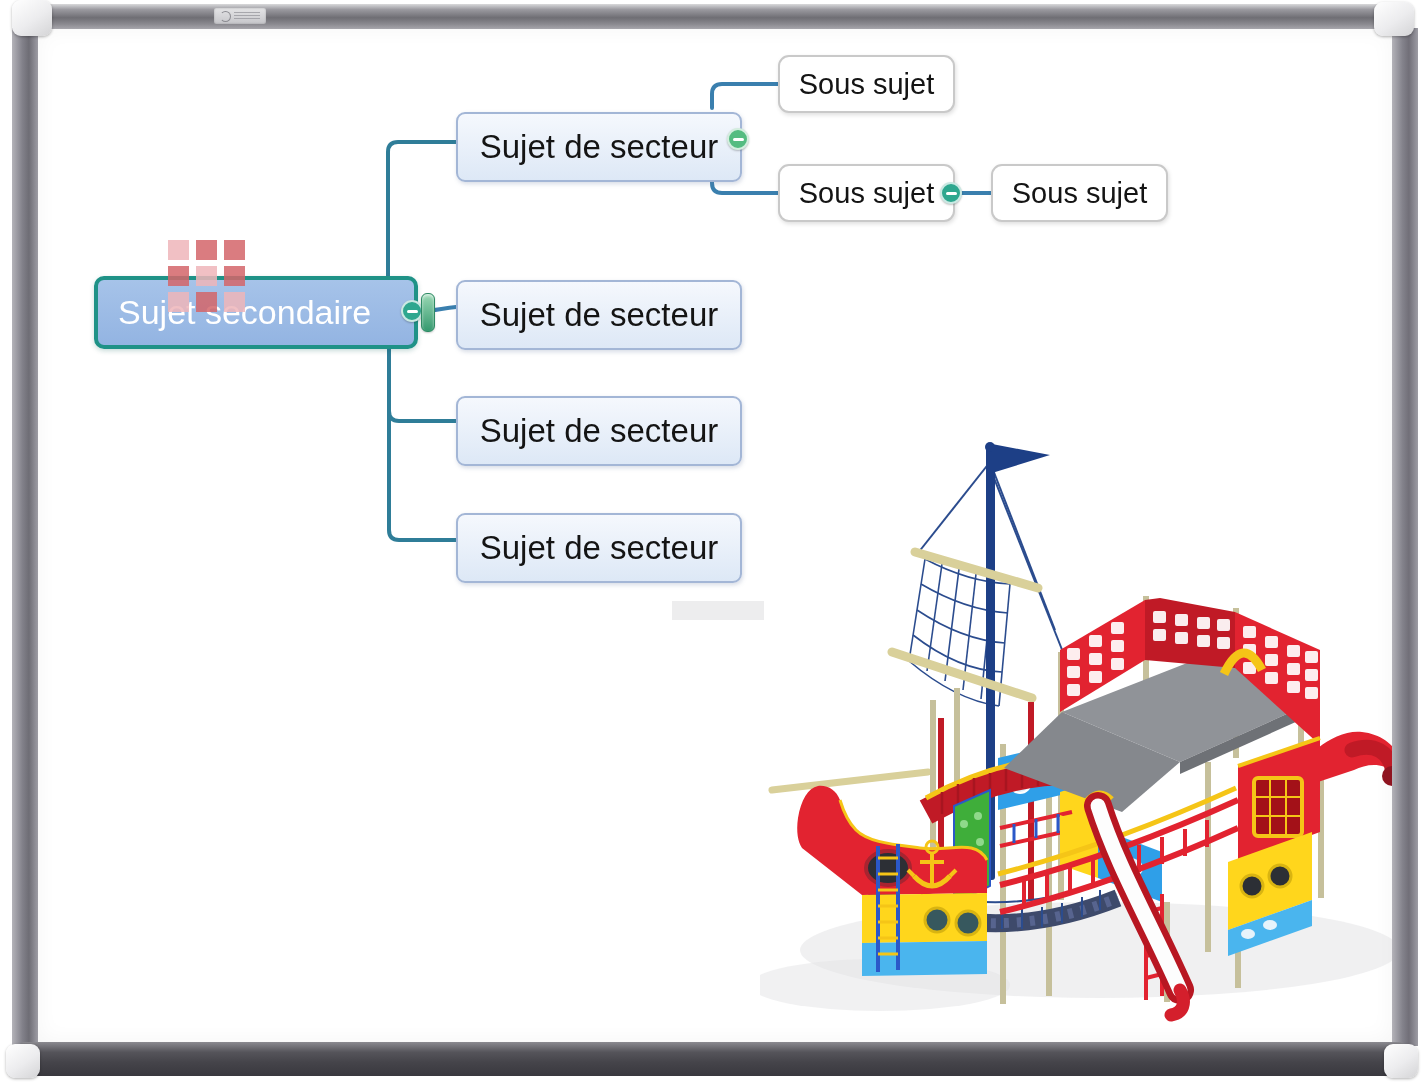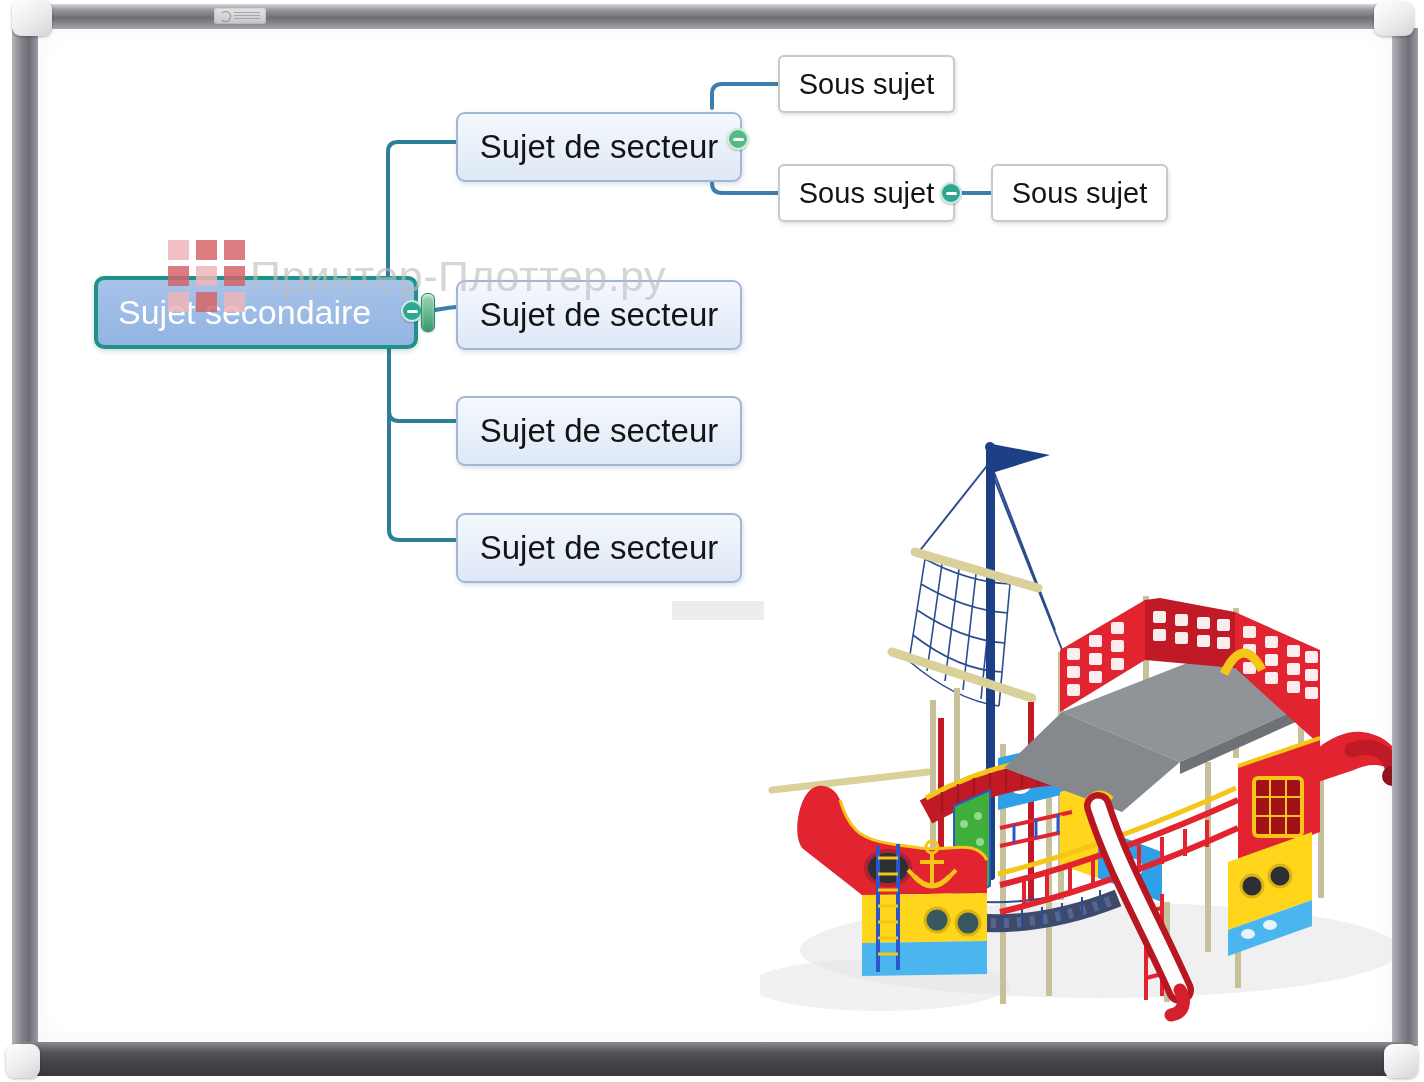--- a/index.html
+++ b/index.html
@@ -38,21 +38,21 @@
   .riser{stroke:var(--root-branch-teal);}
   .node{position:absolute;box-sizing:border-box;display:flex;align-items:center;justify-content:center;z-index:10;}
   .node-root{left:94px;top:276px;width:324px;height:73px;border:4px solid var(--root-border);border-radius:10px;
     background:linear-gradient(180deg,var(--root-fill),var(--root-fill-bottom));
     color:var(--root-text);font-size:34px;justify-content:flex-start;padding-left:20px;
     box-shadow:0 2px 5px rgba(0,90,80,.22);}
   .node-sector{left:456px;width:286px;height:70px;border:2px solid var(--sector-border);border-radius:9px;
     background:linear-gradient(180deg,var(--sector-fill-top),var(--sector-fill-bottom));
     color:var(--sector-text);font-size:33px;box-shadow:1px 2px 4px rgba(110,130,165,.28);margin-top:8px;}
   .sector-1{top:104px;} .sector-2{top:272px;} .sector-3{top:388px;} .sector-4{top:505px;}
-  .node-sub{width:177px;height:58px;border:2px solid var(--sub-border);border-radius:6px;background:var(--sub-fill);
+  .node-sub{width:177px;height:58px;border:2px solid var(--sub-border);border-radius:11px;background:var(--sub-fill);
     color:var(--sub-text);font-size:29px;box-shadow:1px 2px 4px rgba(0,0,0,.13);}
   .sub-1{left:778px;top:55px;} .sub-2{left:778px;top:164px;} .sub-3{left:991px;top:164px;}
   .collapse{position:absolute;z-index:12;width:22px;height:22px;border-radius:50%;
     display:flex;align-items:center;justify-content:center;
     border:2px solid rgba(255,255,255,.75);box-shadow:0 1px 2px rgba(0,0,0,.25);box-sizing:border-box;}
   .collapse-root{left:401px;top:300px;background:var(--collapse-teal);}
   .collapse-s1{left:727px;top:128px;background:var(--collapse-green);}
   .collapse-sub2{left:940px;top:182px;background:var(--collapse-teal);}
   .minus-bar{width:11px;height:3px;background:#fff;border-radius:2px;}
   .drag-handle{position:absolute;z-index:12;left:421px;top:293px;width:12px;height:37px;border-radius:6px;
@@ -136,21 +136,20 @@
     <span class="wm-cell" data-tone="light"></span>
     <span class="wm-cell" data-tone="dark"></span>
     <span class="wm-cell" data-tone="dark"></span>
     <span class="wm-cell" data-tone="dark"></span>
     <span class="wm-cell" data-tone="light"></span>
     <span class="wm-cell" data-tone="dark"></span>
     <span class="wm-cell" data-tone="light"></span>
     <span class="wm-cell" data-tone="dark"></span>
     <span class="wm-cell" data-tone="light"></span>
   </div>
-  <div class="watermark wm-text">Принтер-Плоттер.ру</div>
 
   <div class="artifact"></div>
 
   <svg class="ship" viewBox="760 430 660 640">
     <g>
       <ellipse cx="1100" cy="950" rx="300" ry="48" fill="#e3e3e5" opacity="0.55"></ellipse>
       <ellipse cx="880" cy="985" rx="130" ry="26" fill="#e3e3e5" opacity="0.5"></ellipse>
     </g>
     <g stroke-width="2">
       <path class="s-rope" d="M990,462 L918,553"></path>

